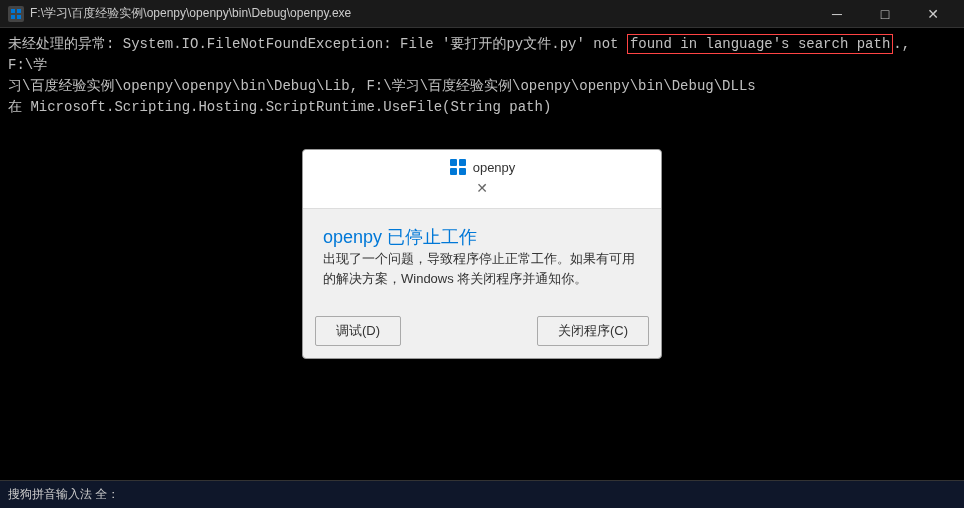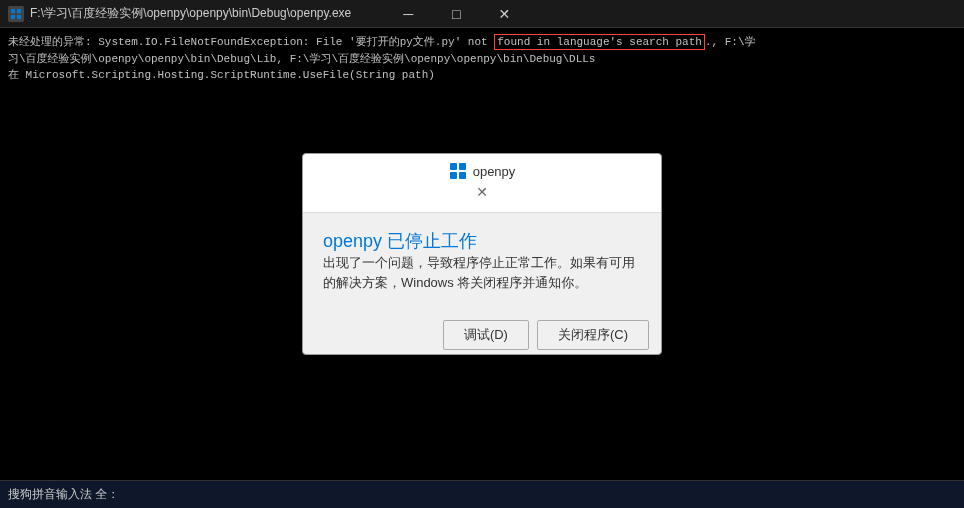--- a/index.html
+++ b/index.html
@@ -11,20 +11,21 @@
       overflow: hidden;
       position: relative;
     }
 
     
     .title-bar {
       background: #1a1a1a;
       height: 28px;
       display: flex;
       align-items: center;
+      justify-content: space-between;
       padding: 0 8px;
       border-bottom: 1px solid #333;
       gap: 34px;
     }
     .title-bar-left {
       display: flex;
       align-items: center;
       gap: 6px;
     }
     .title-bar-icon {
@@ -53,21 +54,21 @@
       background: transparent;
       border: none;
       font-family: Arial;
     }
 
     
     .console {
       background: #000;
       color: #c0c0c0;
       padding: 6px 8px;
-      font-size: 11px;
+      font-size: 14px;
       line-height: 1.5;
       font-family: 'Courier New', monospace;
       position: relative;
     }
 
     .highlight-box {
       display: inline;
       background: transparent;
       border: 1.5px solid #ff4444;
       padding: 1px 2px;
@@ -160,23 +161,23 @@
 
     .dialog-message {
       font-size: 13px;
       color: #333;
       line-height: 1.5;
       margin-bottom: 12px;
     }
 
     .dialog-buttons {
       display: flex;
-      justify-content: flex-end;
+      justify-content: space-between;
       gap: 8px;
-      padding: 8px 12px 4px 12px;
+      padding: 8px 12px 12px 12px;
     }
 
     .dialog-btn {
       padding: 5px 20px;
       border: 1px solid #aaa;
       background: #f0f0f0;
       font-size: 13px;
       font-family: 'Segoe UI', Arial, sans-serif;
       cursor: pointer;
       border-radius: 2px;

